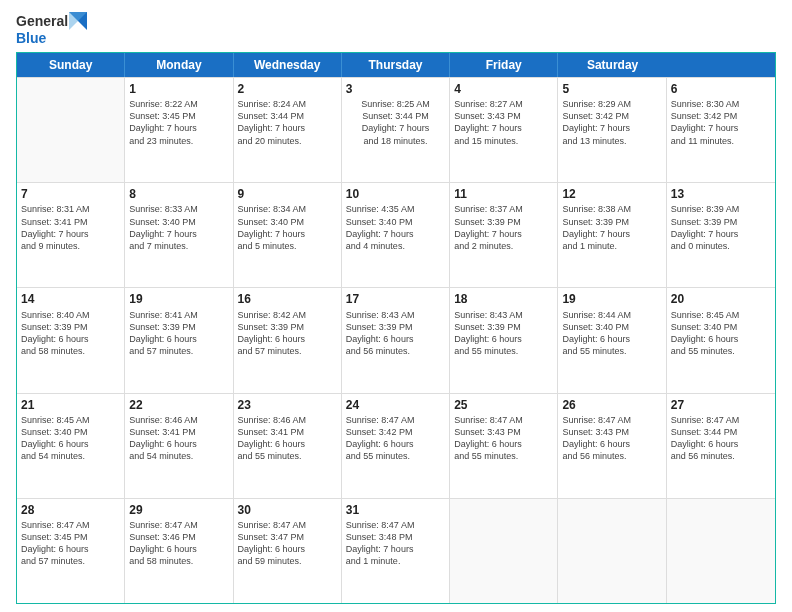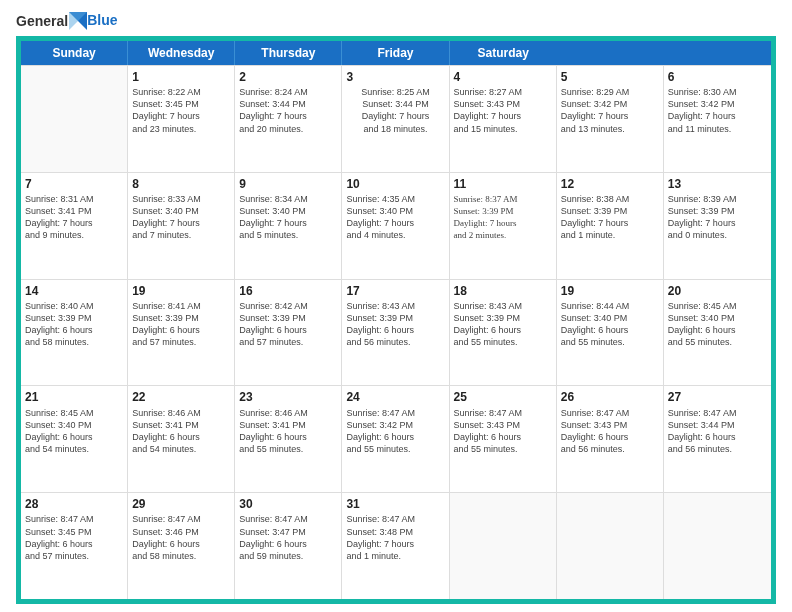--- a/index.html
+++ b/index.html
@@ -39,21 +39,21 @@
     }
     .location {
       font-size: 14px;
       color: #444;
       margin-top: 1px;
     }
     .calendar {
       flex: 1;
       display: flex;
       flex-direction: column;
-      border: 5px solid #14b8a6;
+      border: 1px solid #14b8a6;
     }
     .cal-header-row {
       display: grid;
       grid-template-columns: repeat(7, 1fr);
       background: #1a6fc4;
     }
     .cal-header-cell {
       color: #fff;
       font-size: 12px;
       font-weight: bold;
@@ -96,40 +96,41 @@
       color: #444;
       line-height: 1.35;
     }
   </style>
 </head>
 <body>
 
 <div class="page">
   <div class="header">
     <div class="logo">
-  <div style="display:flex;flex-direction:row;align-items:flex-start;margin-right:2px;">
+  <div style="display:flex;flex-direction:column;align-items:flex-start;margin-right:2px;">
     <div style="display:flex;align-items:center;">
       <span style="font-size:14px;font-weight:bold;color:#333;">General</span>
       <svg width="18" height="18" viewBox="0 0 18 18" style="margin-left:1px;">
         <polygon points="0,0 18,0 18,18" fill="#1a6fc4"></polygon>
         <polygon points="0,0 18,0 0,18" fill="#5aaae0" opacity="0.5"></polygon>
       </svg>
     </div>
     <span style="font-size:14px;font-weight:bold;color:#1a6fc4;">Blue</span>
   </div>
 </div>
     <div class="title-block">
       <div class="month-title"></div>
       <div class="location"></div>
     </div>
   </div>
 
   <div class="calendar">
     <div class="cal-header-row">
     <div class="cal-header-cell">Sunday</div>
+        <div class="cal-header-cell">Monday</div>
         <div class="cal-header-cell">Wednesday</div>
         <div class="cal-header-cell">Thursday</div>
         <div class="cal-header-cell">Friday</div>
         <div class="cal-header-cell">Saturday</div>
       </div>
     <div class="cal-body">
     <div class="cal-row">
           <div class="cal-cell empty"></div>
           <div class="cal-cell">
             <span class="day-number">1</span>
@@ -198,21 +199,21 @@
           </div>
           <div class="cal-cell">
             <span class="day-number">10</span>
             <div class="cell-info" style="white-space: pre-line;">Sunrise: 4:35 AM
 Sunset: 3:40 PM
 Daylight: 7 hours
 and 4 minutes.</div>
           </div>
           <div class="cal-cell">
             <span class="day-number">11</span>
-            <div class="cell-info" style="white-space: pre-line; font-family: Liberation Serif, serif;">Sunrise: 8:37 AM
+            <div class="cell-info" style="white-space: pre-line;">Sunrise: 8:37 AM
 Sunset: 3:39 PM
 Daylight: 7 hours
 and 2 minutes.</div>
           </div>
           <div class="cal-cell">
             <span class="day-number">12</span>
             <div class="cell-info" style="white-space: pre-line;">Sunrise: 8:38 AM
 Sunset: 3:39 PM
 Daylight: 7 hours
 and 1 minute.</div>

